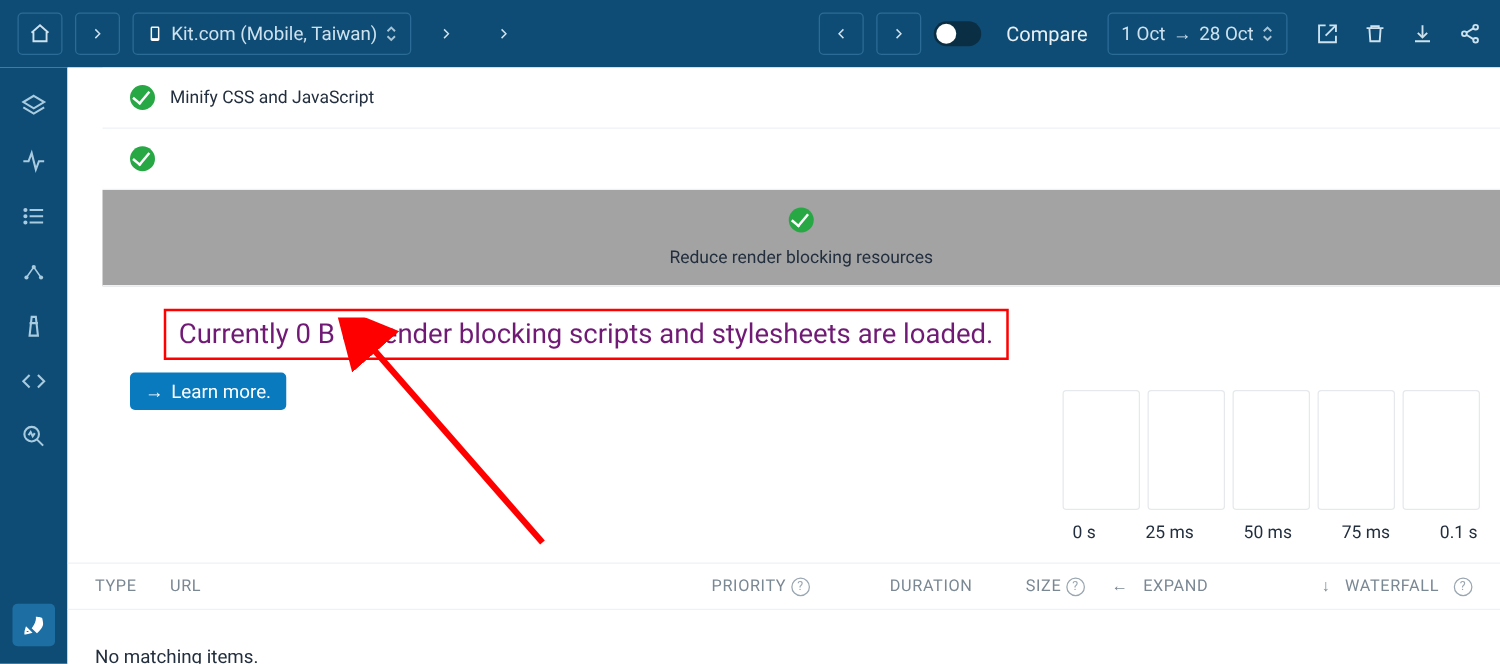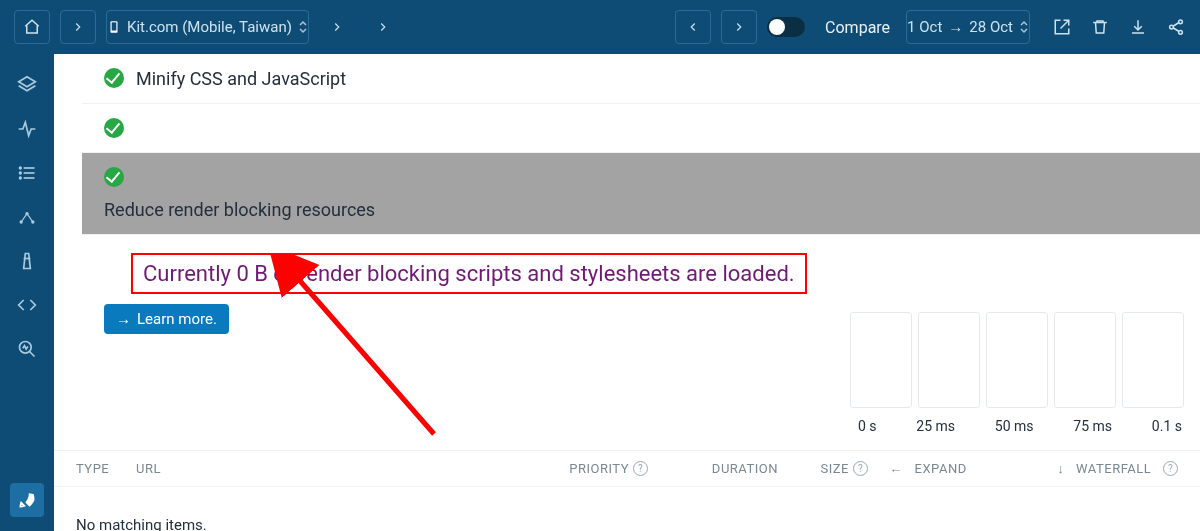--- a/index.html
+++ b/index.html
@@ -1,38 +1,38 @@
 <!DOCTYPE html>
 <html><head>
 <meta charset="utf-8">
 <style>
   * { margin:0; padding:0; box-sizing:border-box; font-family: -apple-system, BlinkMacSystemFont, "Segoe UI", Roboto, sans-serif; }
   body { background:#fff; width:1200px; height:531px; overflow:hidden; }
 
   
   .topbar { height:54px; background:#0f4c75; display:flex; align-items:center; padding:0 14px; color:#e8f0f5; gap:10px; }
-  .tbtn { height:34px; border:1px solid #2a6c96; border-radius:4px; display:flex; align-items:center; justify-content:center; padding:0 0; color:#cde2ee; cursor:pointer; font-size:15px; gap:6px; }
+  .tbtn { height:34px; border:1px solid #2a6c96; border-radius:4px; display:flex; align-items:center; justify-content:center; padding:0 10px; color:#cde2ee; cursor:pointer; font-size:15px; gap:6px; }
   .tbtn.icononly { width:36px; padding:0; }
   .tbtn .chev { font-size:12px; opacity:.8; }
   .topbar .spacer { flex:1; }
   .toggle { width:38px; height:20px; background:#0a2f44; border-radius:20px; position:relative; cursor:pointer; }
   .toggle::after { content:''; position:absolute; left:2px; top:2px; width:16px; height:16px; border-radius:50%; background:#fff; }
   .compare-label { font-size:16px; color:#e8f0f5; margin:0 6px 0 10px; }
   .topicon { width:20px; height:20px; display:flex; align-items:center; justify-content:center; cursor:pointer; color:#cde2ee; }
   .topicons { display:flex; gap:18px; margin-left:12px; align-items:center; }
 
   
   .rail { position:absolute; top:54px; left:0; width:54px; bottom:0; background:#0f4c75; display:flex; flex-direction:column; align-items:center; padding-top:14px; gap:10px; }
   .railbtn { width:34px; height:34px; border-radius:4px; display:flex; align-items:center; justify-content:center; color:#a9cbe0; cursor:pointer; }
   .railbtn.active { background:#1d6fa3; color:#fff; }
 
   
   .main { position:absolute; top:54px; left:54px; right:0; bottom:0; background:#fff; overflow:hidden; }
   .panel { background:#fff; margin:0; }
-  .audit-row { display:flex; gap:12px; padding:14px 22px; border-bottom:1px solid #eef2f5; font-size:18px; color:#232f3e; }
+  .audit-row { display:flex; align-items:center; gap:12px; padding:14px 22px; border-bottom:1px solid #eef2f5; font-size:14px; color:#232f3e; }
   .audit-row.selected { background:#a3a3a3;flex-direction:column; }
   .check { width:20px; height:20px; flex:0 0 20px; border-radius:50%; background:#28a745; position:relative; }
   .check::after { content:''; position:absolute; left:5px; top:2px; width:6px; height:11px; border-right:2px solid #fff; border-bottom:2px solid #fff; transform:rotate(40deg); }
   .detail-block { padding:18px 22px 0 22px; }
   .callout { border:2.5px solid #ff0000; padding:6px 10px; display:inline-block; font-size:22px; color:#701a75;margin-left:27px; }
   .learnmore { display:inline-flex; align-items:center; gap:6px; margin-top:10px; background:#0a7abf; color:#fff; border-radius:4px; padding:6px 12px; font-size:15px; cursor:pointer; }
   .annot-arrow { position:absolute; left:210px; top:200px; pointer-events:none; }
 
   .timeline { position:absolute; right:16px; top:258px; width:360px; }
   .thumbs { display:flex; gap:6px; justify-content:flex-end; }

